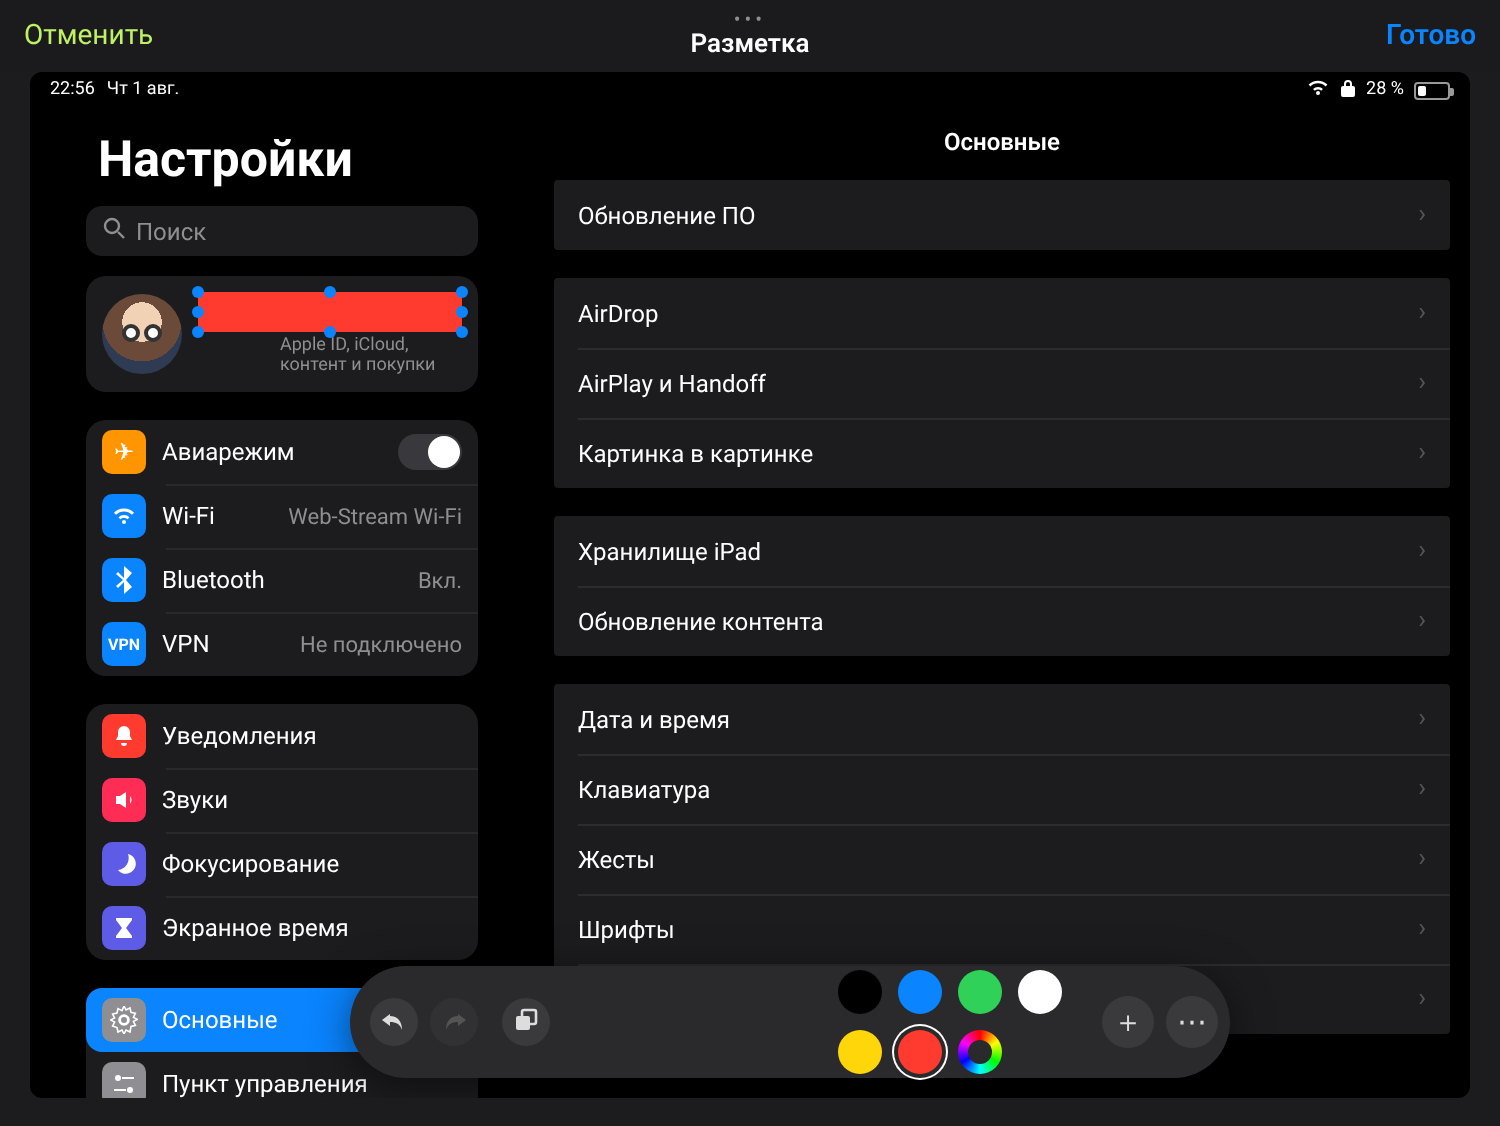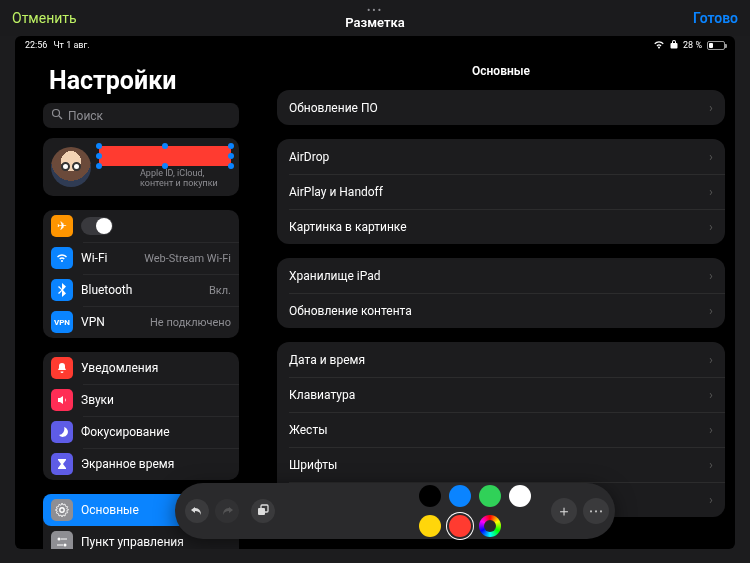--- a/index.html
+++ b/index.html
@@ -47,21 +47,21 @@
 .row .label { color: #fff; font-size: 12px; flex: 1; }
 .row .value { color: #8e8e93; font-size: 11px; }
 .toggle { width: 32px; height: 18px; border-radius: 9px; background: #39393d; position: relative; }
 .toggle::after { content: ""; position: absolute; right: 1px; top: 1px; width: 16px; height: 16px; background: #fff; border-radius: 50%; }
 .row.active { background: #0a84ff; border-radius: 8px; }
 .row.active .label { color: #fff; }
 .row.active + .row::before { display: none; }
 
 .detail { flex: 1; padding: 0 10px; overflow: hidden; }
 .detail-title { color: #fff; font-size: 12px; font-weight: 600; text-align: center; padding: 10px 0 12px 0; }
-.dgroup { background: #1c1c1e; border-radius: 12px; margin-bottom: 14px; text-align: center; }
+.dgroup { background: #1c1c1e; border-radius: 2px; margin-bottom: 14px; text-align: center; }
 .drow { display: flex; align-items: center; justify-content: space-between; padding: 10px 12px; height: 35px; position: relative; }
 .drow + .drow::before { content: ""; position: absolute; left: 12px; right: 0; top: 0; height: 1px; background: rgba(255,255,255,0.07); }
 .drow .dl { color: #fff; font-size: 12px; }
 .drow .dchev { color: #555; font-size: 13px; }
 
 .palette { position: absolute; left: 160px; bottom: 10px; height: 56px; width: 440px; background: #2a2a2c; border-radius: 28px; display: flex; align-items: center; padding: 0 6px 0 10px; box-shadow: 0 4px 20px rgba(0,0,0,0.5); }
 .palette .pbtn { width: 24px; height: 24px; border-radius: 12px; background: #3a3a3c; display: flex; align-items: center; justify-content: center; color: #ccc; font-size: 12px; margin-right: 6px; }
 .palette .pbtn.disabled { opacity: 0.45; }
 .palette .spacer { flex: 1; }
 .swatches { display: grid; grid-template-columns: repeat(4, 26px); grid-template-rows: repeat(2, 26px); gap: 4px; align-items: center; margin-right: 10px; }
@@ -136,20 +136,21 @@
               <span class="h bm"></span>
               <span class="h br"></span>
           </div>
           <div class="profile-sub">Apple ID, iCloud, контент и покупки</div>
         </div>
       </div>
 
       <div class="group">
         <div class="row">
           <span class="icon" style="background:#ff9500">✈</span>
+          <span class="label">Авиарежим</span>
           <span class="toggle"></span>
         </div>
         <div class="row">
           <span class="icon" style="background:#0a84ff">
             <svg width="12" height="10" viewBox="0 0 12 10">
                 <path d="M6 9a1 1 0 100-2 1 1 0 000 2zM3.2 5.6a4 4 0 015.6 0l-1 1a2.6 2.6 0 00-3.7 0l-.9-1zM1 3.4a7 7 0 0110 0l-1 1a5.6 5.6 0 00-8 0l-1-1z" fill="#fff"></path>
               </svg>
           </span>
           <span class="label">Wi-Fi</span>
           <span class="value">Web-Stream Wi-Fi</span>

